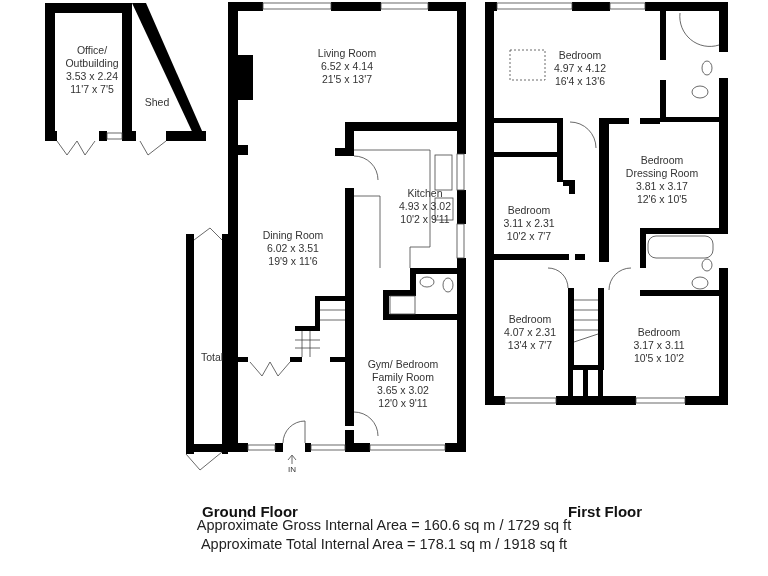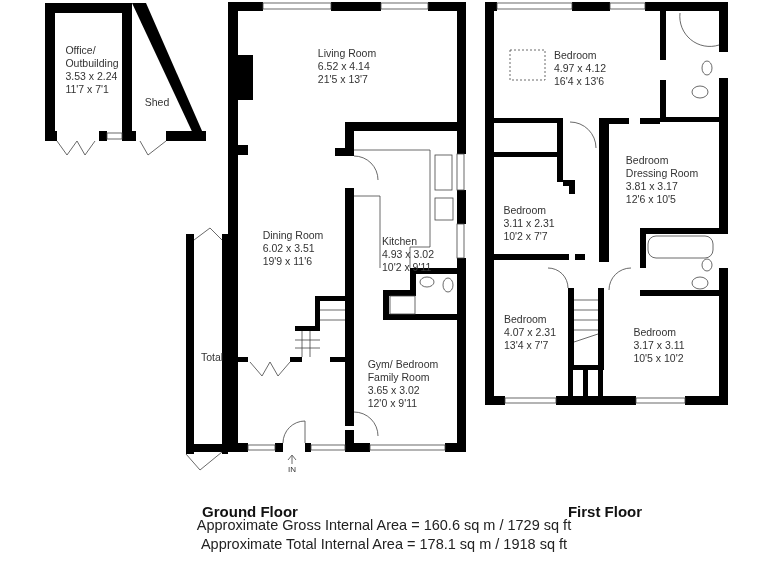--- a/index.html
+++ b/index.html
@@ -1,18 +1,18 @@
 <!DOCTYPE html>
 <html><head>
 <meta charset="utf-8">
 <style>
   html,body{margin:0;padding:0;background:#ffffff;}
   body{width:768px;height:576px;position:relative;overflow:hidden;font-family:"Liberation Sans",sans-serif;color:#222;}
   #plan{position:absolute;left:0;top:0;width:768px;height:576px;}
-  .lbl{position:absolute;font-size:10.5px;line-height:13px;color:#333;white-space:nowrap;transform:translateX(-50%);}
+  .lbl{position:absolute;text-align:center;font-size:10.5px;line-height:13px;color:#333;white-space:nowrap;transform:translateX(-50%);}
   .floor-title{position:absolute;font-weight:bold;font-size:15px;color:#111;white-space:nowrap;transform:translateX(-50%);margin-top:23px;}
   .areas{position:absolute;left:0;top:516px;width:768px;text-align:center;font-size:14.5px;line-height:19px;color:#222;}
   .in-lbl{position:absolute;font-size:8px;color:#333;transform:translateX(-50%);}
 </style>
 </head>
 <body>
 
 <svg id="plan" viewBox="0 0 768 576" xmlns="http://www.w3.org/2000/svg">
   <g fill="#000" stroke="none">
 
@@ -184,32 +184,32 @@
     <line x1="574" y1="342" x2="598" y2="334"></line>
 
     <path d="M292,464 L292,456 M288,460 L292,455 L296,460"></path>
   </g>
 </svg>
 
 <div class="lbl" style="left:92px;top:44px;">
   <div>Office/</div>
   <div>Outbuilding</div>
   <div>3.53 x 2.24</div>
-  <div>11'7 x 7'1</div>
+  <div>11'7 x 7'5</div>
 </div>
 <div class="lbl" style="left:157px;top:96px;">
   <div>Shed</div>
 </div>
 
 <div class="lbl" style="left:347px;top:47px;">
   <div>Living Room</div>
   <div>6.52 x 4.14</div>
   <div>21'5 x 13'7</div>
 </div>
-<div class="lbl" style="left:408px;top:187px;margin-top:48px;">
+<div class="lbl" style="left:425px;top:187px;">
   <div>Kitchen</div>
   <div>4.93 x 3.02</div>
   <div>10'2 x 9'11</div>
 </div>
 <div class="lbl" style="left:293px;top:229px;">
   <div>Dining Room</div>
   <div>6.02 x 3.51</div>
   <div>19'9 x 11'6</div>
 </div>
 <div class="lbl" style="left:403px;top:358px;">

